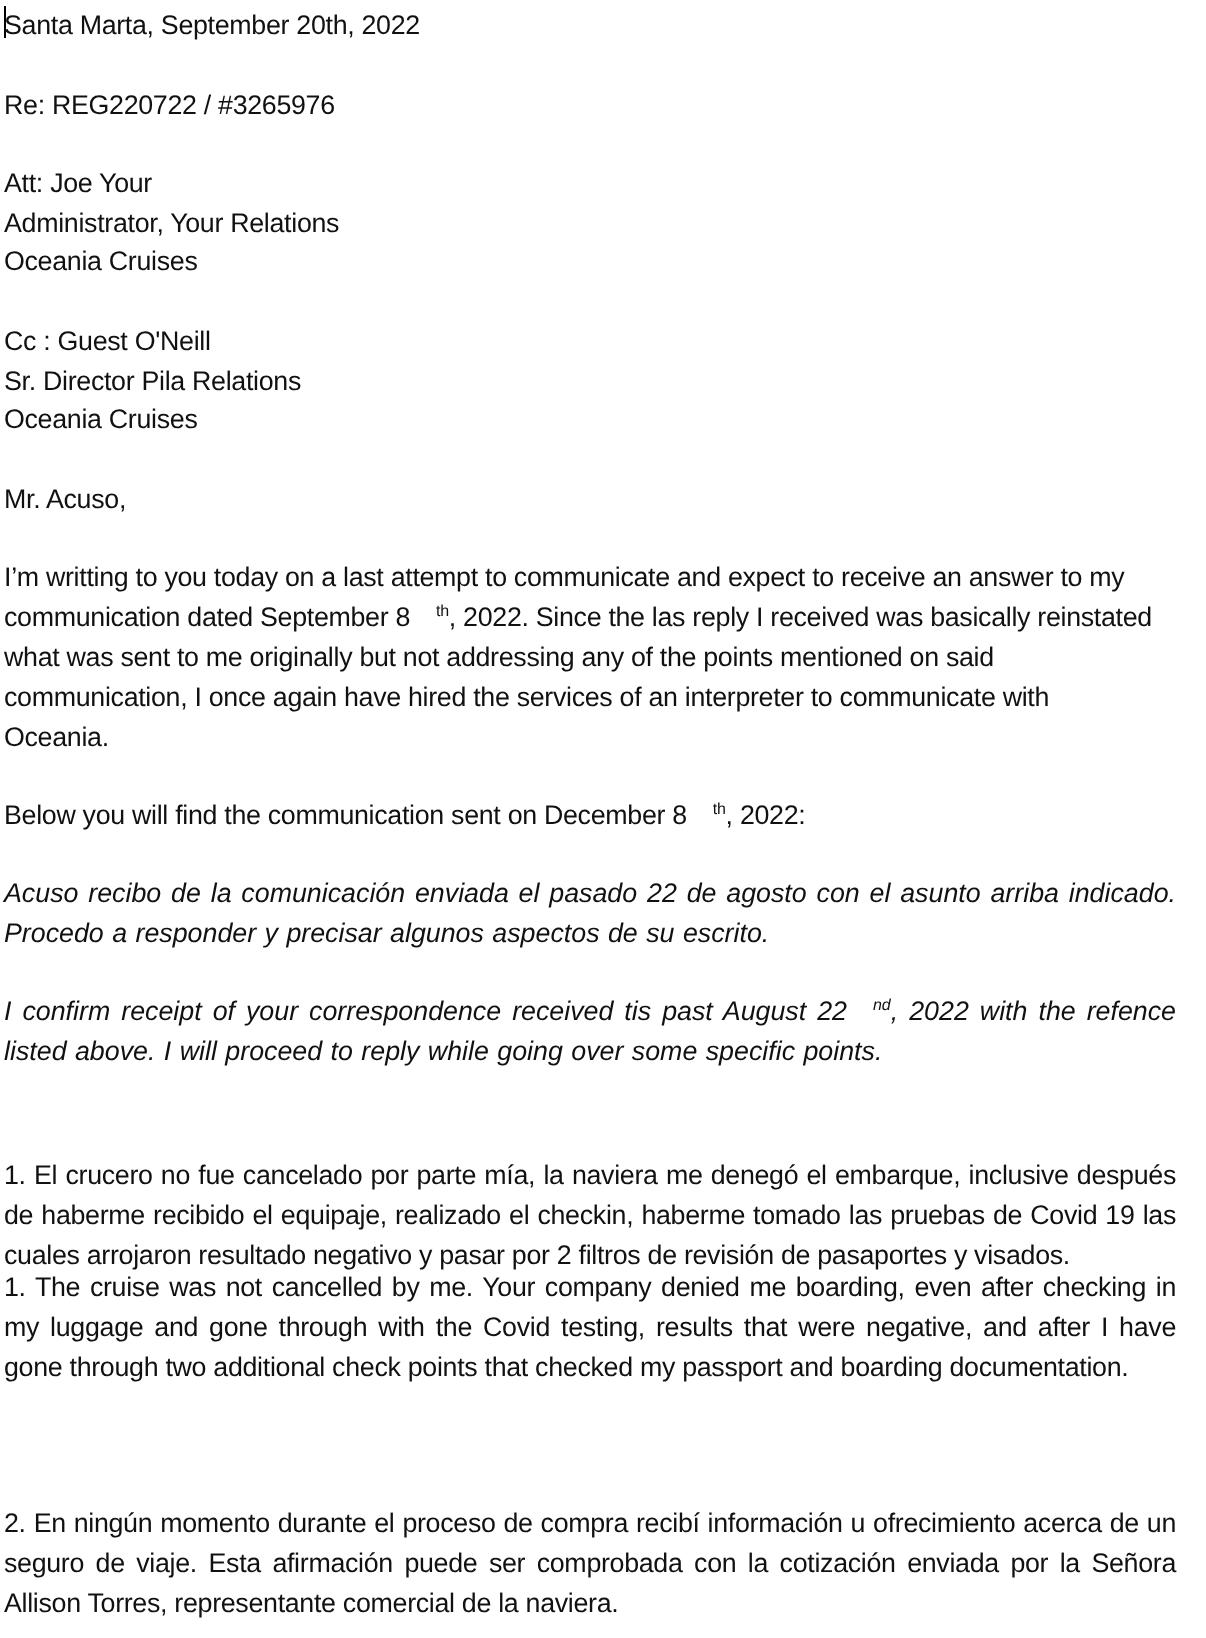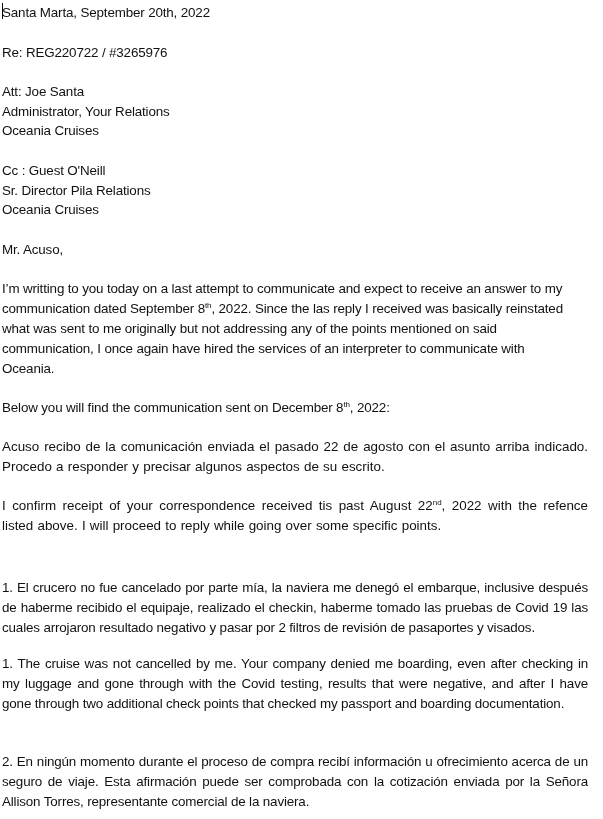--- a/index.html
+++ b/index.html
@@ -5,34 +5,34 @@
     html, body { margin: 0; padding: 0; background: #ffffff; }
     body {
       width: 603px; height: 819px; overflow: hidden; position: relative;
       font-family: "Liberation Sans", "DejaVu Sans", sans-serif;
       font-size: 13.4px; color: #111111;
     }
     .doc { position: absolute; left: 2px; top: 0; width: 586px; }
     .line { position: absolute; left: 0; white-space: nowrap; line-height: 20px; letter-spacing: -0.15px; text-align: center; }
     .para { position: absolute; left: 0; width: 586px; line-height: 20px; letter-spacing: -0.15px; }
     .just { text-align: justify; text-align-last: left; }
-    .loose { letter-spacing: 0; word-spacing: 0.5px; }
-    sup { font-size: 8px; line-height: 0; vertical-align: 5px; }
+    .loose { letter-spacing: 0; word-spacing: 0.5px; font-style: italic; }
+    sup { font-size: 8px; line-height: 0; vertical-align: 5px; padding-left: 13px; }
     .caret { position: absolute; left: 2px; top: 3px; width: 1px; height: 16px; background: #000; }
   </style>
 </head>
 <body>
 
 <div class="caret"></div>
 
 <div class="doc">
   <div class="line" style="top:3px">Santa Marta, September 20th, 2022</div>
   <div class="line" style="top:43px">Re: REG220722 / #3265976</div>
 
-  <div class="line" style="top:82px">Att: Joe Santa</div>
+  <div class="line" style="top:82px">Att: Joe Your</div>
   <div class="line" style="top:102px">Administrator, Your Relations</div>
   <div class="line" style="top:121px">Oceania Cruises</div>
 
   <div class="line" style="top:161px">Cc : Guest O'Neill</div>
   <div class="line" style="top:181px">Sr. Director Pila Relations</div>
   <div class="line" style="top:200px">Oceania Cruises</div>
 
   <div class="line" style="top:240px">Mr. Acuso,</div>
 
   <div class="para" style="top:279px; width:575px">
@@ -44,16 +44,16 @@
   </div>
 
   <div class="para just loose" style="top:437px">Acuso recibo de la comunicación enviada el pasado 22 de agosto con el asunto arriba indicado. Procedo a responder y precisar algunos aspectos de su escrito.</div>
 
   <div class="para just loose" style="top:496px">
     <span>I confirm receipt of your correspondence received tis past August 22</span><sup>nd</sup><span>, 2022 with the refence listed above.  I will proceed to reply while going over some specific points.</span>
   </div>
 
   <div class="para just" style="top:578px">1.  El crucero no fue cancelado por parte mía, la naviera me denegó el embarque, inclusive después de haberme recibido el equipaje, realizado el checkin, haberme tomado las pruebas de Covid 19  las cuales arrojaron resultado negativo y pasar por 2 filtros de revisión de pasaportes y visados.</div>
 
-  <div class="para just" style="top:654px">1.  The cruise was not cancelled by me. Your company denied me boarding, even after checking in my luggage and gone through with the Covid testing, results that were negative, and after I have gone through two additional check points that checked my passport and boarding documentation.</div>
+  <div class="para just" style="top:634px">1.  The cruise was not cancelled by me. Your company denied me boarding, even after checking in my luggage and gone through with the Covid testing, results that were negative, and after I have gone through two additional check points that checked my passport and boarding documentation.</div>
 
   <div class="para just" style="top:752px">2.  En ningún momento durante el proceso de  compra recibí información u ofrecimiento acerca de un seguro de viaje. Esta afirmación puede ser comprobada con la cotización enviada por la Señora Allison Torres, representante comercial  de la naviera.</div>
 </div>
 
 </body></html>

